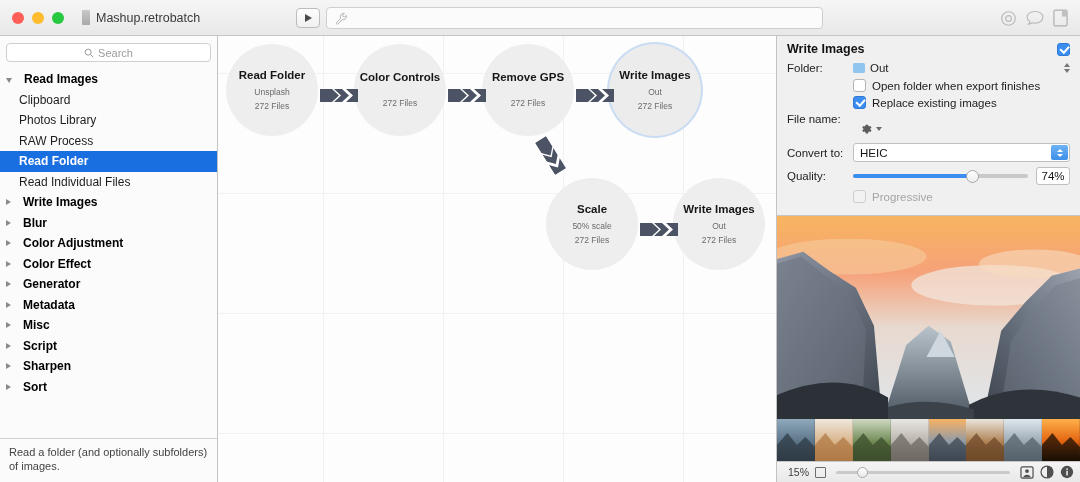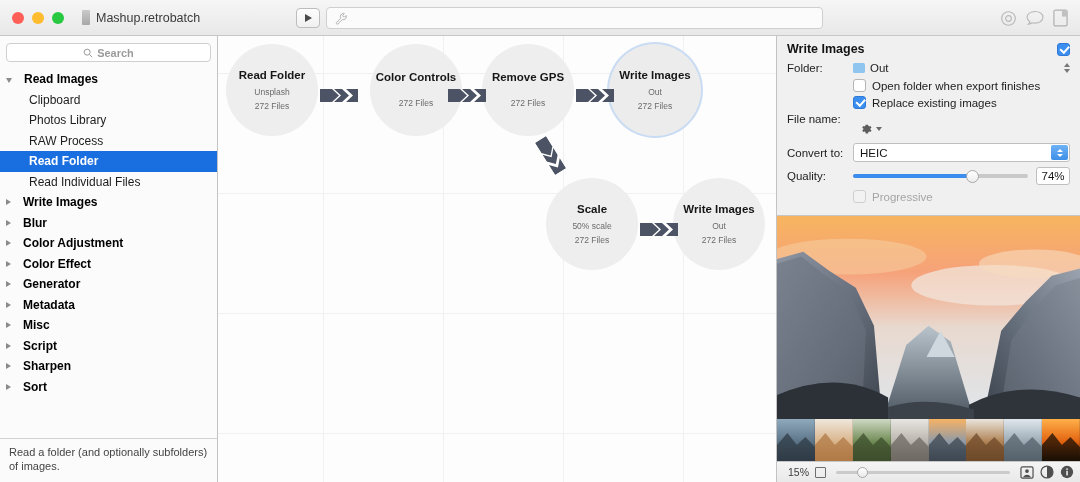--- a/index.html
+++ b/index.html
@@ -51,28 +51,28 @@
   
   .sidebar {
     width:218px; flex:0 0 218px; background:#fbfbfb;
     border-right:1px solid #c3c3c3; display:flex; flex-direction:column;
   }
   .search-wrap { padding:7px 6px 5px 6px; }
   .search-box {
     height:19px; border:1px solid #cfcfcf; border-radius:4px;
     background:#fff; display:flex; align-items:center; justify-content:center; gap:4px;
   }
-  .search-box .ph { font-size:11px; color:#9b9b9b;font-weight:bold; }
+  .search-box .ph { font-size:11px; color:#9b9b9b; }
   .list { flex:1; overflow:hidden; padding-top:2px; }
   .grp, .leaf { height:20.5px; display:flex; align-items:center; font-size:12px; }
   .grp { font-weight:bold; color:#000000; padding-left:6px; gap:12px; }
   .grp .tw { width:0;height:0; display:block; }
   .tw.closed { border-left:5px solid #8a8a8a; border-top:3.5px solid transparent; border-bottom:3.5px solid transparent; }
   .tw.open   { border-top:5px solid #8a8a8a; border-left:3.5px solid transparent; border-right:3.5px solid transparent; margin-top:2px;}
-  .leaf { padding-left:29px; color:#1d1d1d; }
+  .leaf { padding-left:19px; color:#1d1d1d; }
   .leaf.sel { background:#1a6fe0; color:#fff; font-weight:bold; }
   .footer-note {
     border-top:1px solid #d2d2d2; padding:6px 8px 8px 9px;
     font-size:11px; color:#444; line-height:1.32;
   }
 
   
   .canvas { position:relative; flex:1; background:#fdfdfd; overflow:hidden;
     background-image:
       linear-gradient(to right, #f1f1f1 1px, transparent 1px),
@@ -290,21 +290,21 @@
 
       <div class="footer-note">Read a folder (and optionally subfolders) of images.</div>
     </div>
 
     <div class="canvas" id="canvas">
         <div class="node" style="left: 8px; top: 8px;">
           <div class="nt">Read Folder</div>
           <div class="ns">Unsplash</div>
           <div class="nf">272 Files</div>
         </div>
-        <div class="node" style="left: 152px; top: 8px;">
+        <div class="node" style="left: 136px; top: 8px;">
           <div class="nt">Color Controls</div>
           <div class="nf" style="margin-top: 14px;">272 Files</div>
         </div>
         <div class="node" style="left: 264px; top: 8px;">
           <div class="nt">Remove GPS</div>
           <div class="nf" style="margin-top: 14px;">272 Files</div>
         </div>
         <div class="node sel" style="left: 391px; top: 8px;">
           <div class="nt">Write Images</div>
           <div class="ns">Out</div>

